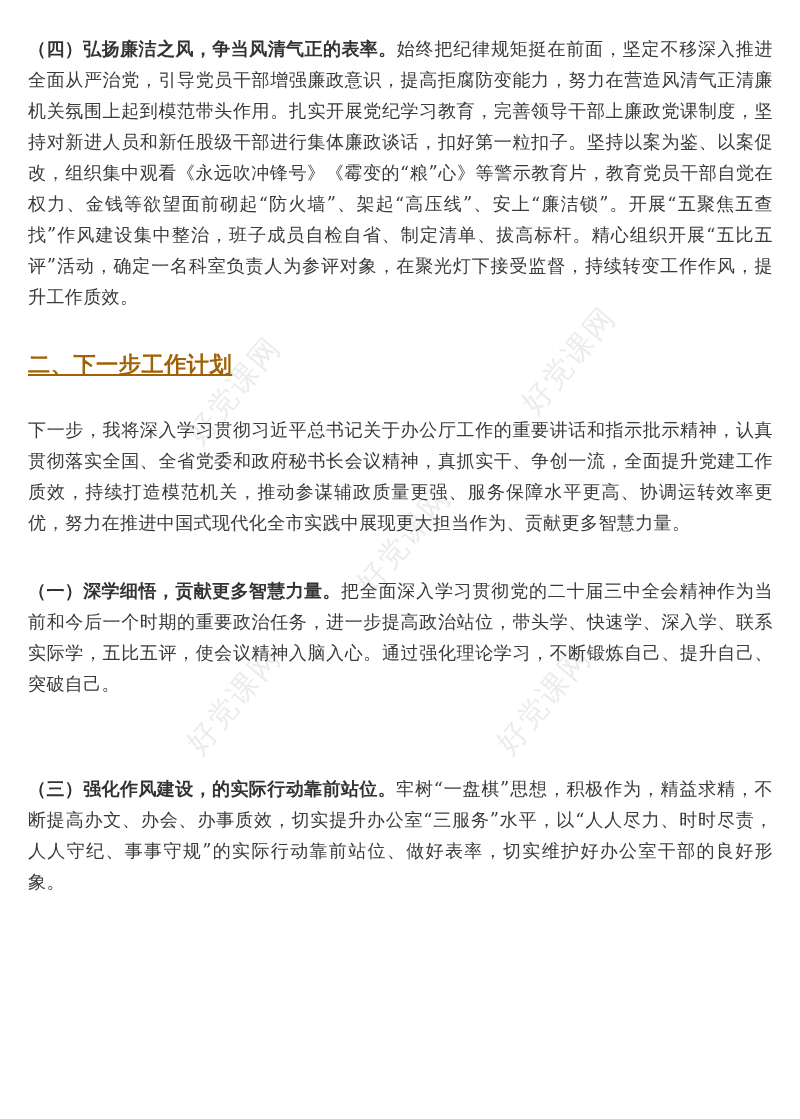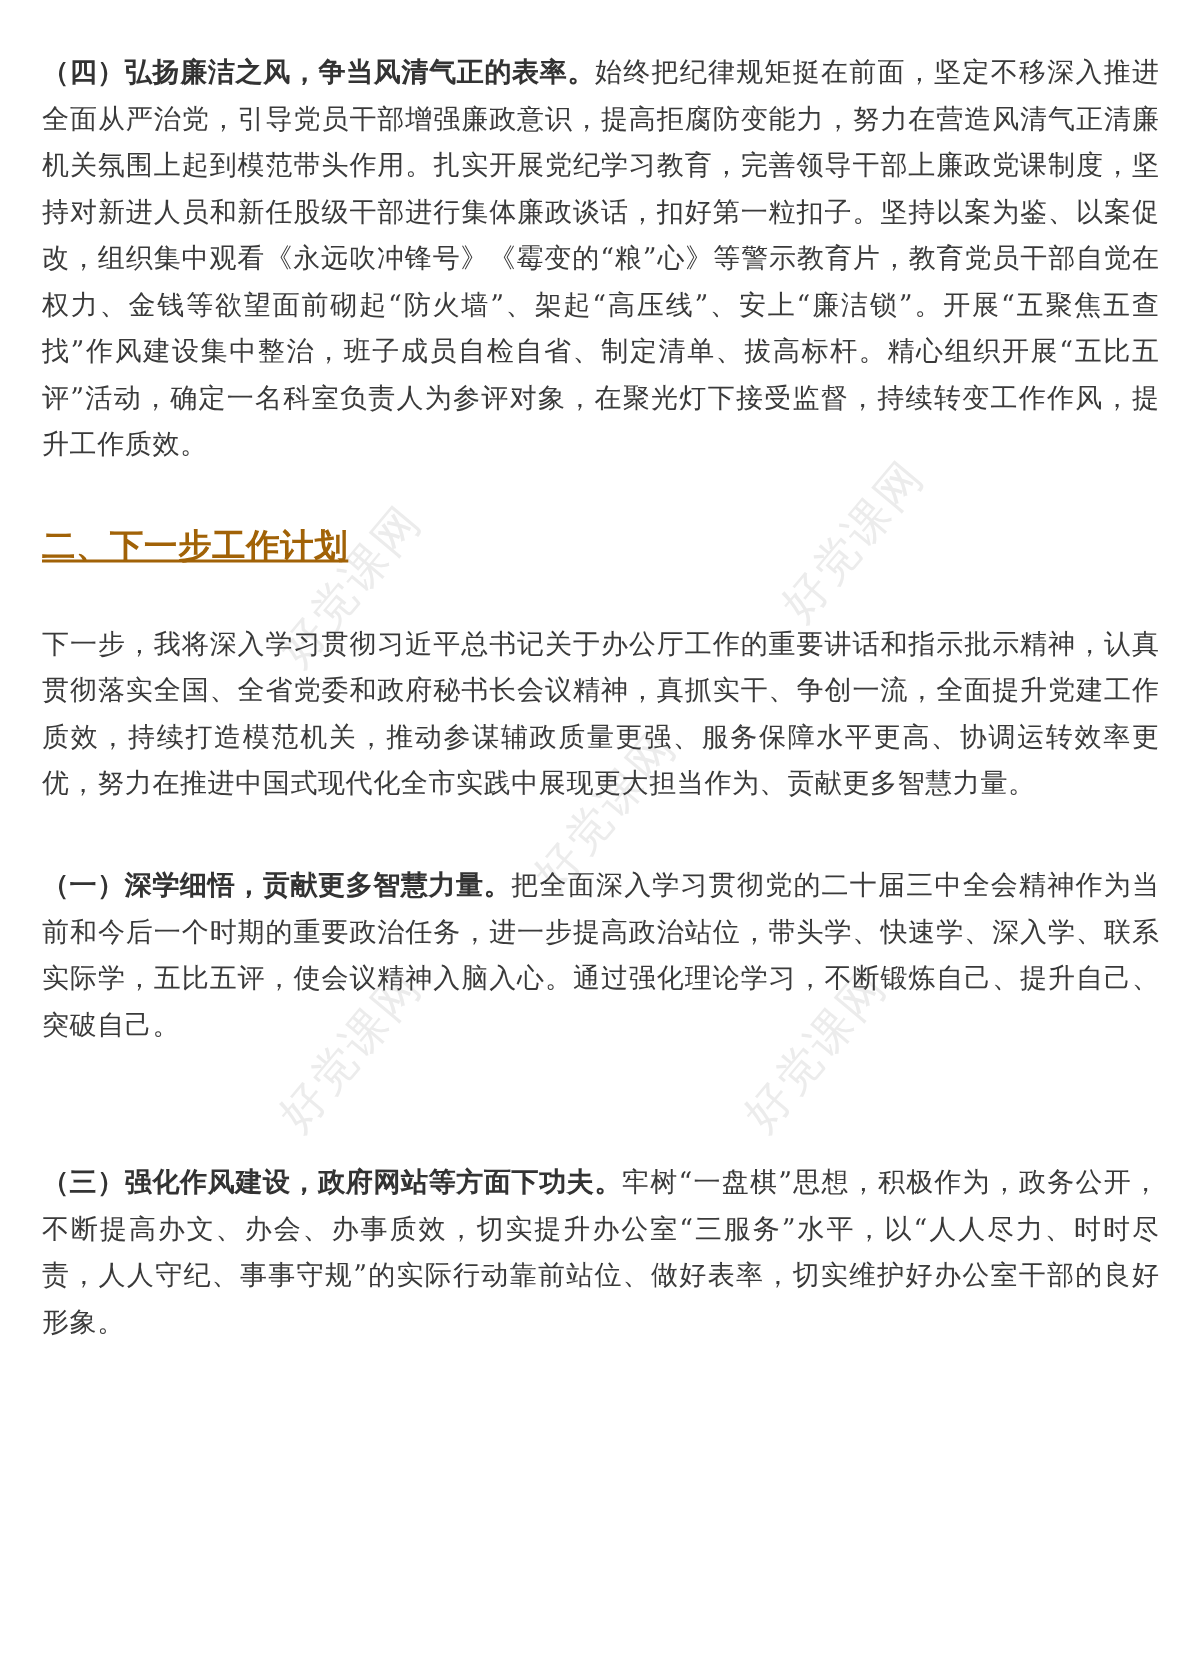--- a/index.html
+++ b/index.html
@@ -100,17 +100,17 @@
     <p class="para">
       <span class="lead">（一）深学细悟，贡献更多智慧力量。</span><span>把全面深入学习贯彻党的二十届三中全会精神作为当前和今后一个时期的重要政治任务，进一步提高政治站位，带头学、快速学、深入学、联系实际学，五比五评，使会议精神入脑入心。通过强化理论学习，不断锻炼自己、提升自己、突破自己。</span>
     </p>
 
     <div class="gap-3"></div>
 
 
     <div class="gap-3"></div>
 
     <p class="para">
-      <span class="lead">（三）强化作风建设，政府网站等方面下功夫。</span><span>牢树“一盘棋”思想，积极作为，政务公开，不断提高办文、办会、办事质效，切实提升办公室“三服务”水平，以“人人尽力、时时尽责，人人守纪、事事守规”的实际行动靠前站位、做好表率，切实维护好办公室干部的良好形象。</span>
+      <span class="lead">（三）强化作风建设，的实际行动靠前站位。</span><span>牢树“一盘棋”思想，积极作为，精益求精，不断提高办文、办会、办事质效，切实提升办公室“三服务”水平，以“人人尽力、时时尽责，人人守纪、事事守规”的实际行动靠前站位、做好表率，切实维护好办公室干部的良好形象。</span>
     </p>
 
   </div>
 </div>
 
 </body></html>

